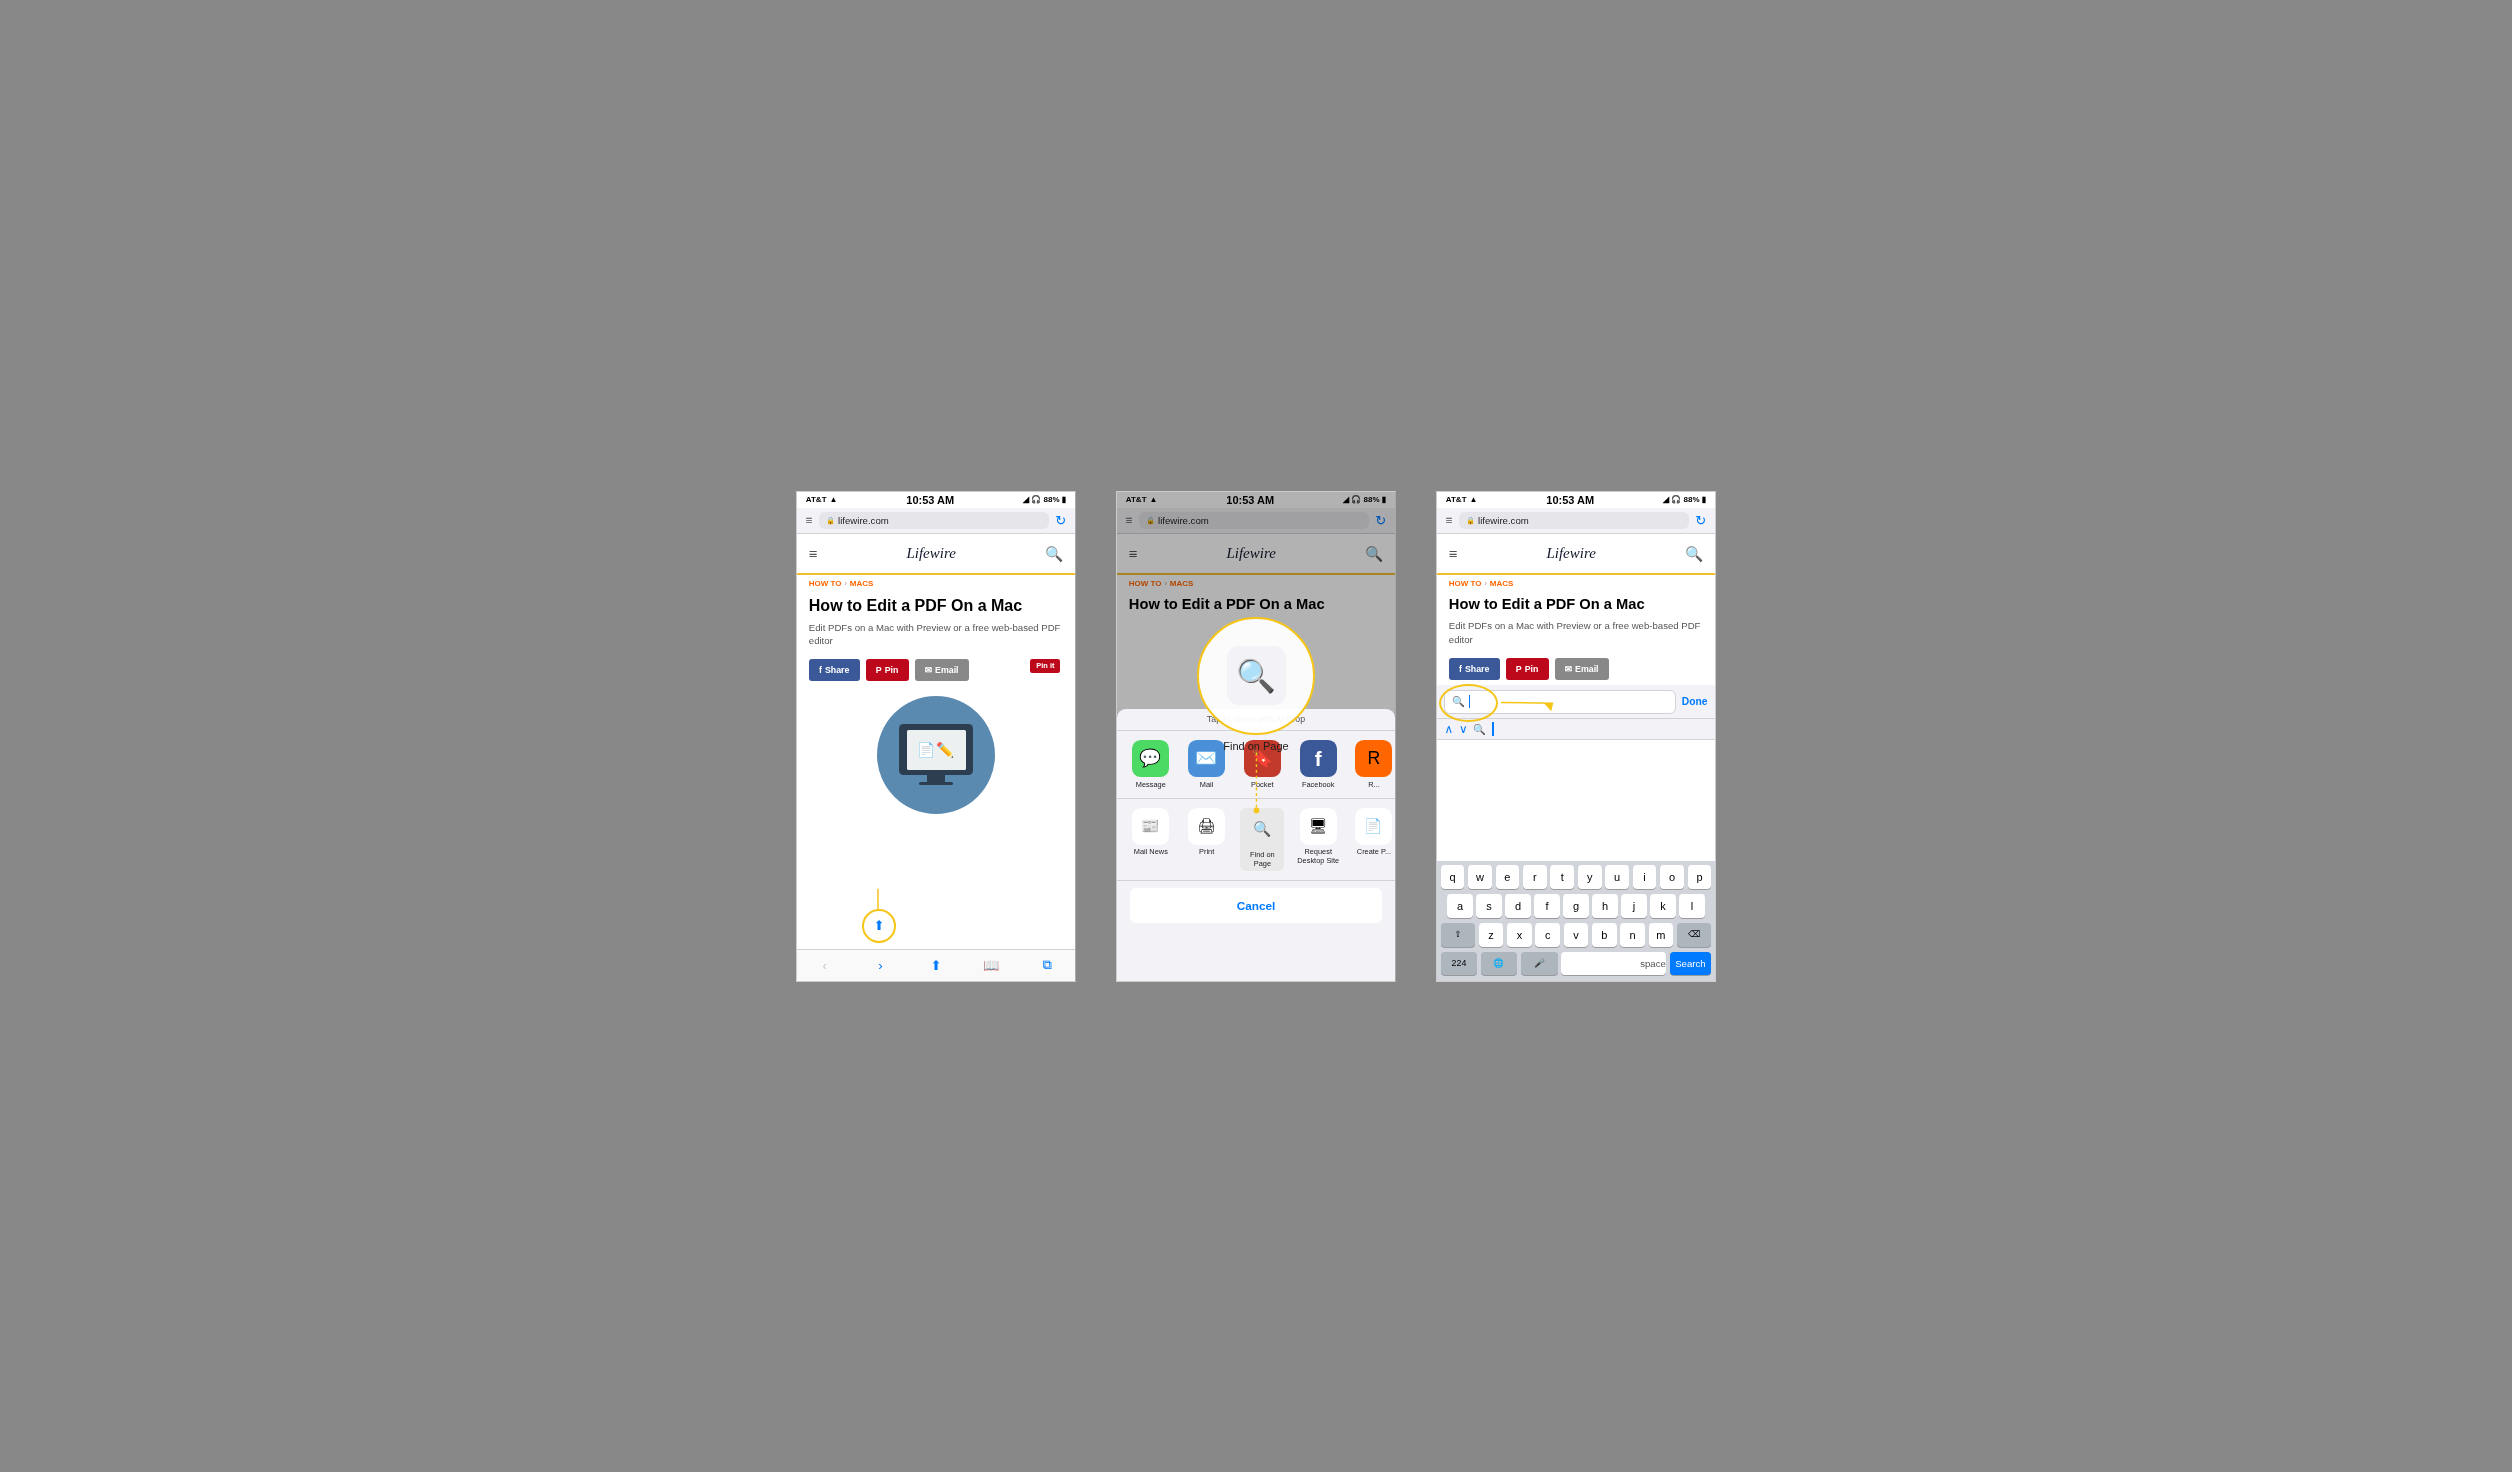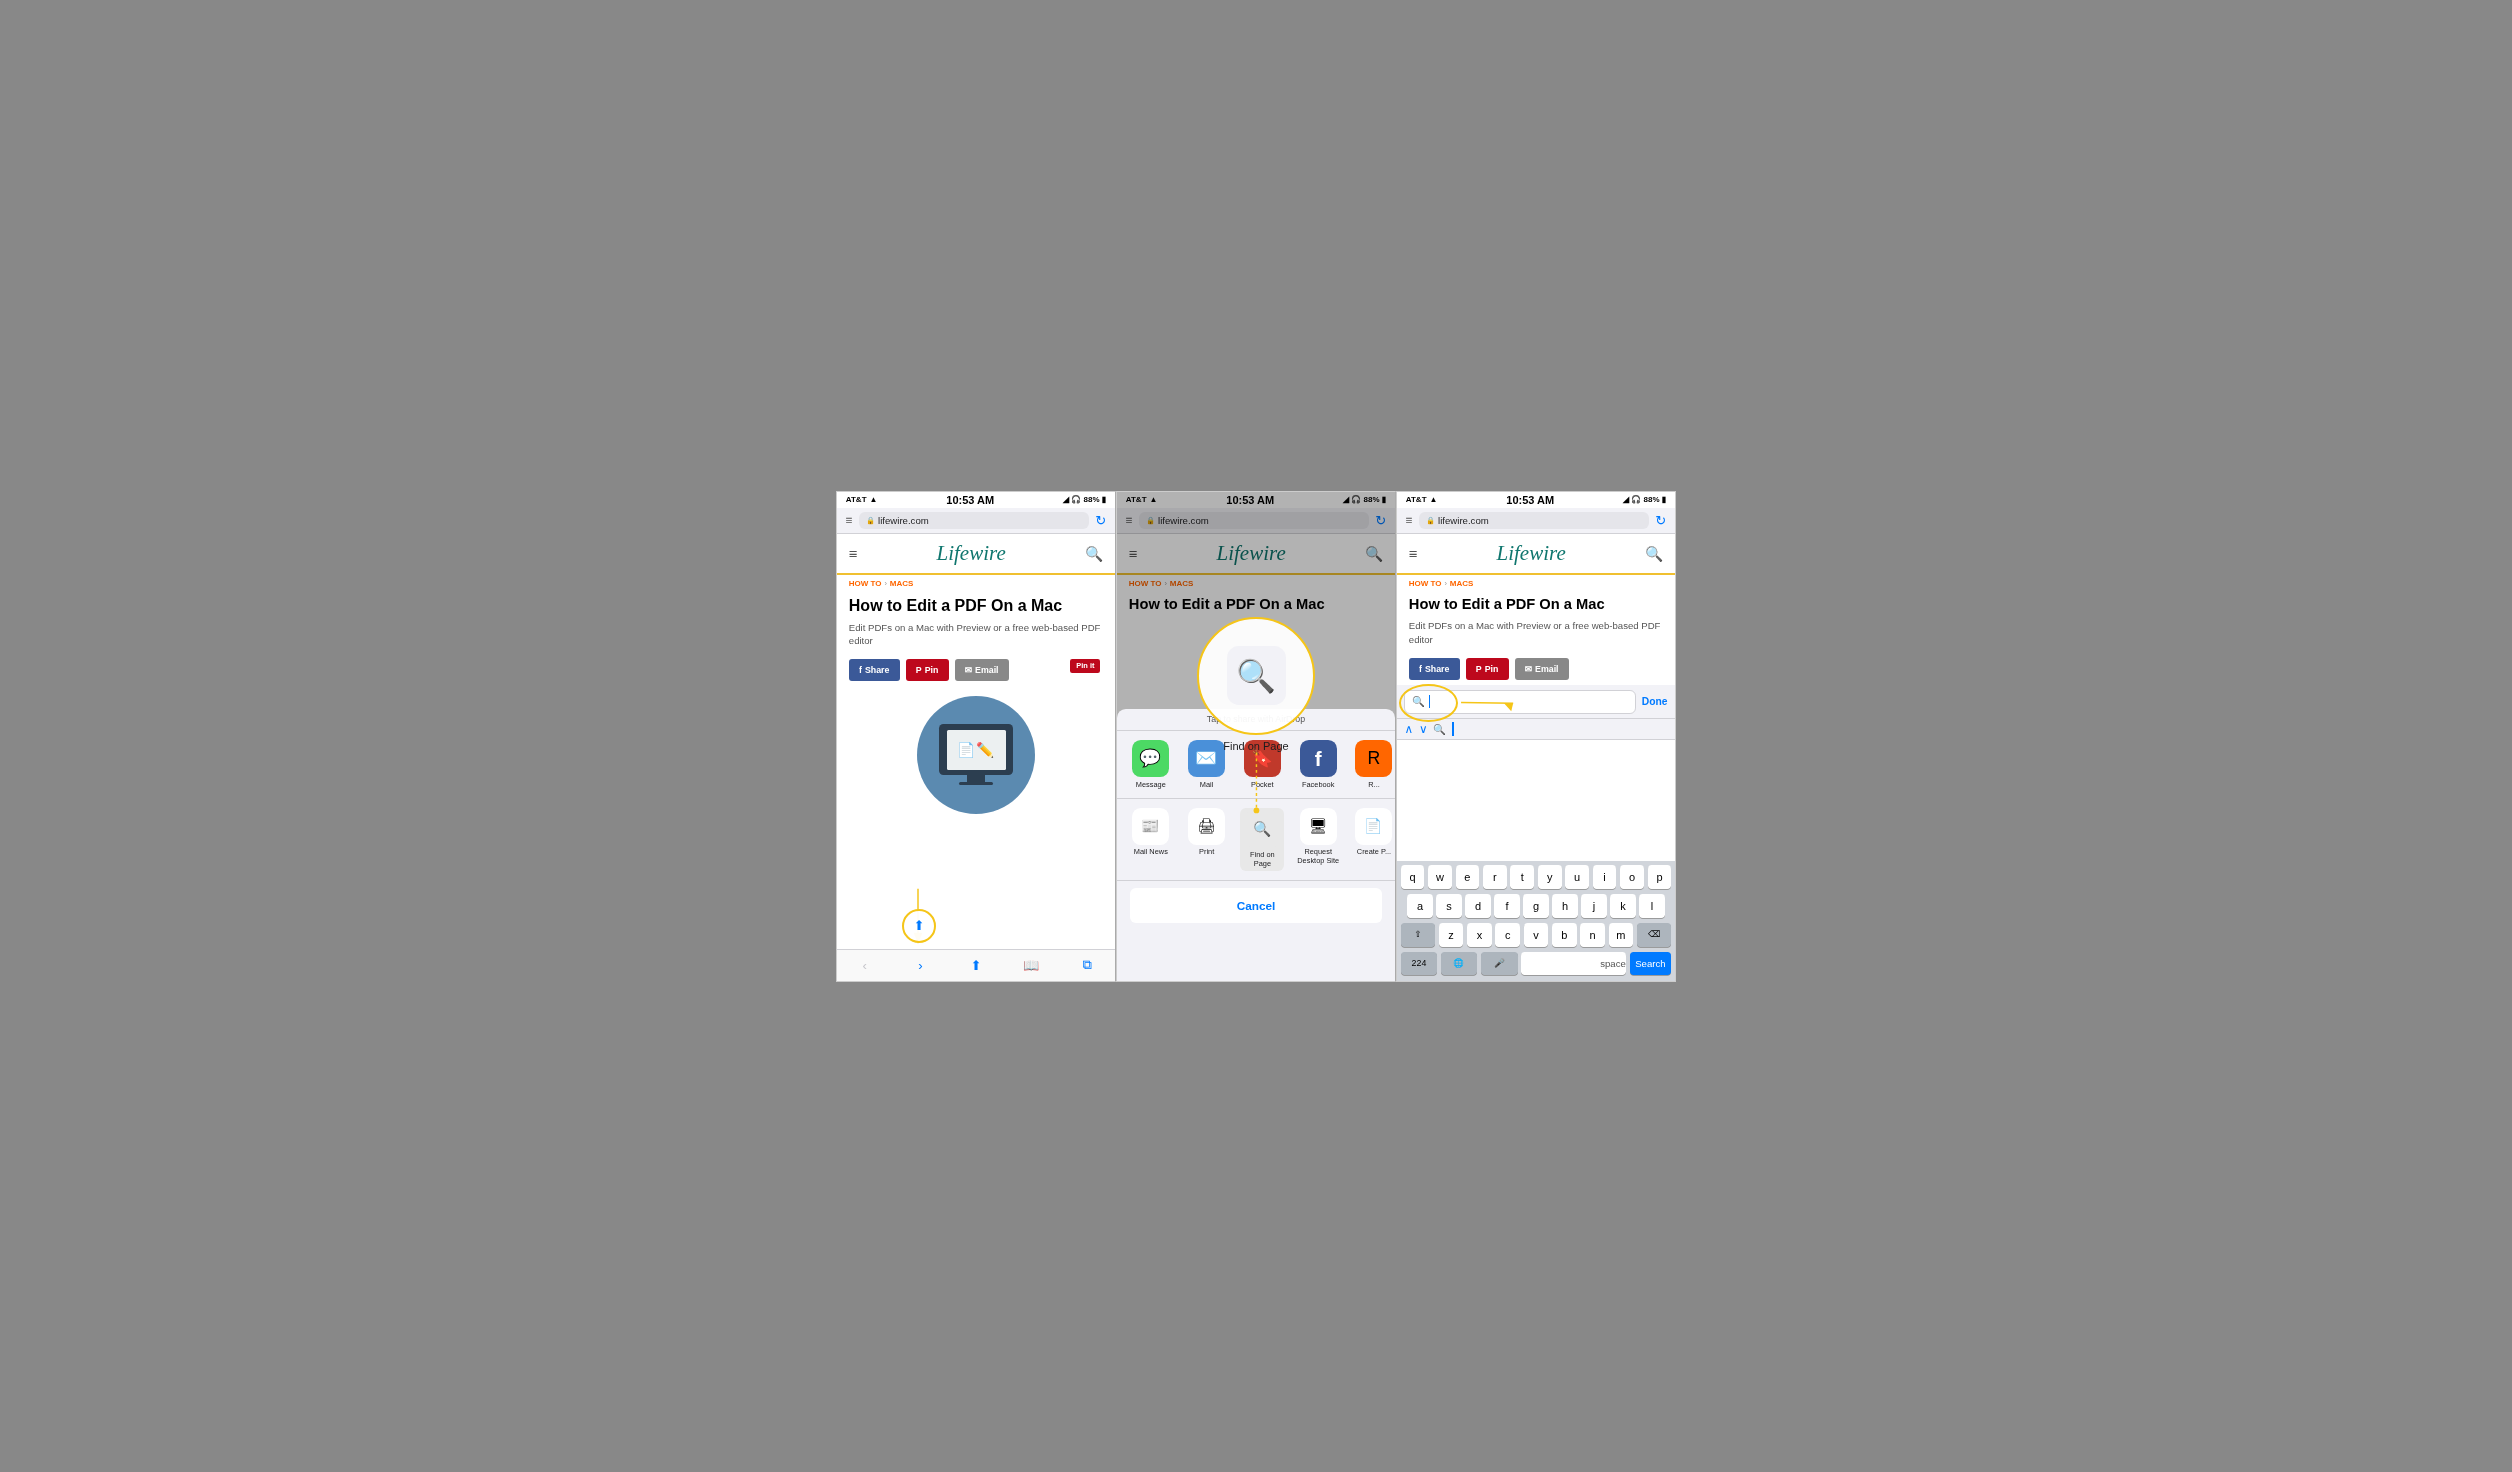--- a/index.html
+++ b/index.html
@@ -50,22 +50,22 @@
       border-bottom: 2.2px solid #f0c030;
       padding: 5.9px 11.8px;
       display: flex;
       align-items: center;
       justify-content: space-between;
       height: 41px;
     }
     .site-logo {
       font-family: Georgia, serif;
       font-style: italic;
-      font-size: 21px;
-      color: #0f766e;
+      font-size: 15px;
+      color: #0f172a;
     }
     .search-icon-btn { color: #007aff; font-size: 14.7px; }
     .menu-hamburger { color: #555; font-size: 14.7px; }
     .breadcrumb {
       display: flex;
       align-items: center;
       gap: 2.9px;
       padding: 4.4px 11.8px;
       font-size: 8px;
     }
@@ -373,21 +373,21 @@
       padding: 2.9px 7.4px;
       flex: 1;
     }
     .highlighted-action {
       background: #e8e8e8;
     }
   </style>
 </head>
 <body>
 
-<div style="display:flex; width:100%; height:100vh; background:#888; justify-content:center; align-items:center;">
+<div style="display:flex; width:100%; height:100vh; background:#888; justify-content:center; align-items:center;gap:40px;">
 
   <div class="phone-screen" style="position:relative; max-width:280px; height:491px; overflow:hidden; border-right:1.5px solid #aaa;">
 
     <div class="status-bar">
       <div class="status-left">
         <span>AT&amp;T</span>
         <span>▲</span>
       </div>
       <div class="status-center">10:53 AM</div>
       <div class="status-right">

